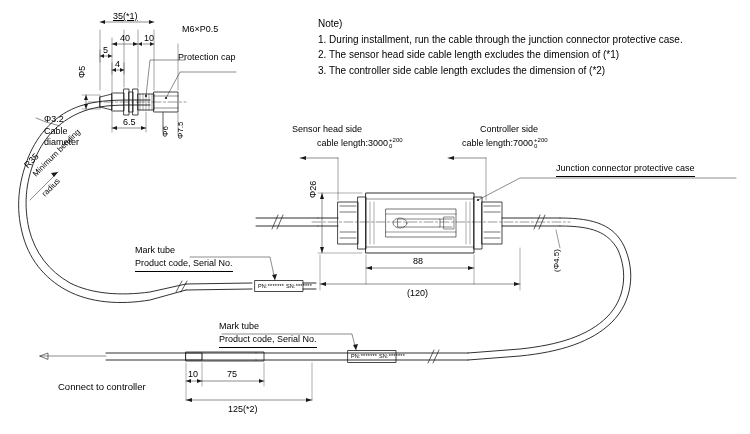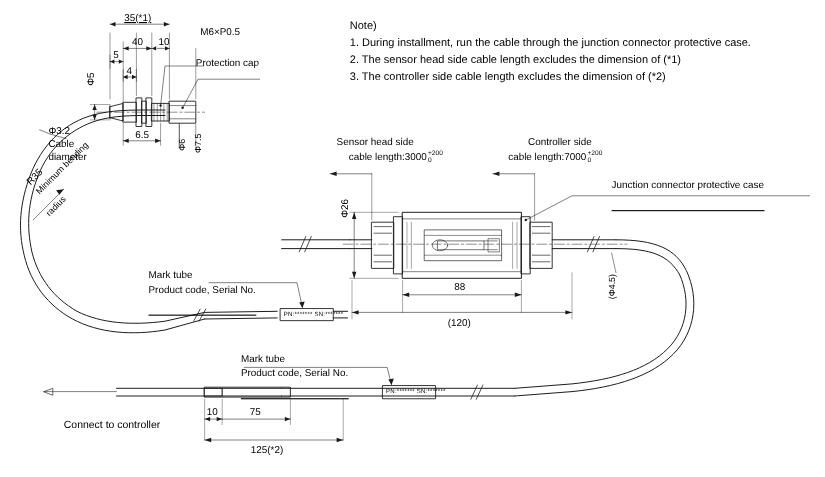--- a/index.html
+++ b/index.html
@@ -40,21 +40,21 @@
     width: 430px;
   }
   .note-block div {
     font-size: 10px;
     line-height: 1.55;
     white-space: nowrap;
     margin-left: 12px;
   }
   .underline-lbl {
     border-bottom: 1px solid #000;
-    padding-bottom: 17px;
+    padding-bottom: 2px;
   }
   .tol {
     display: inline-block;
     position: relative;
     font-size: 6px;
     line-height: 1.05;
     vertical-align: middle;
     text-align: left;
     margin-left: 1px;
   }
@@ -299,21 +299,21 @@
   <div class="lbl s9" style="left:44px; top:137px;">diameter</div>
 
   <div class="lbl s9" style="left:22px; top:163px; transform: rotate(-45deg); transform-origin: left top;">R35</div>
   <div class="lbl s8" style="left:31px; top:172px; transform: rotate(-45deg); transform-origin: left top;">Minimum bending</div>
   <div class="lbl s8" style="left:40px; top:192px; transform: rotate(-45deg); transform-origin: left top;">radius</div>
 
   <div class="lbl s9" style="left:135px; top:245px;">Mark tube</div>
   <div class="lbl s9 underline-lbl" style="left:135px; top:258px;">Product code, Serial No.</div>
   <div class="lbl marktube-txt" style="left:258px; top:283px;">PN:*******  SN:*******</div>
 
-  <div class="lbl s9" style="left:306px; top:124px;">Sensor head side</div>
+  <div class="lbl s9" style="left:292px; top:124px;">Sensor head side</div>
   <div class="lbl s9" style="left:306px; top:137px;margin-left:11px;">
     <span>cable length:3000</span><span class="tol"><span>+200</span><span>0</span></span>
   </div>
 
   <div class="lbl s9" style="left:462px; top:124px;margin-left:18px;">Controller side</div>
   <div class="lbl s9" style="left:462px; top:137px;">
     <span>cable length:7000</span><span class="tol"><span>+200</span><span>0</span></span>
   </div>
 
   <div class="lbl s9 underline-lbl" style="left:556px; top:163px;">Junction connector protective case</div>

